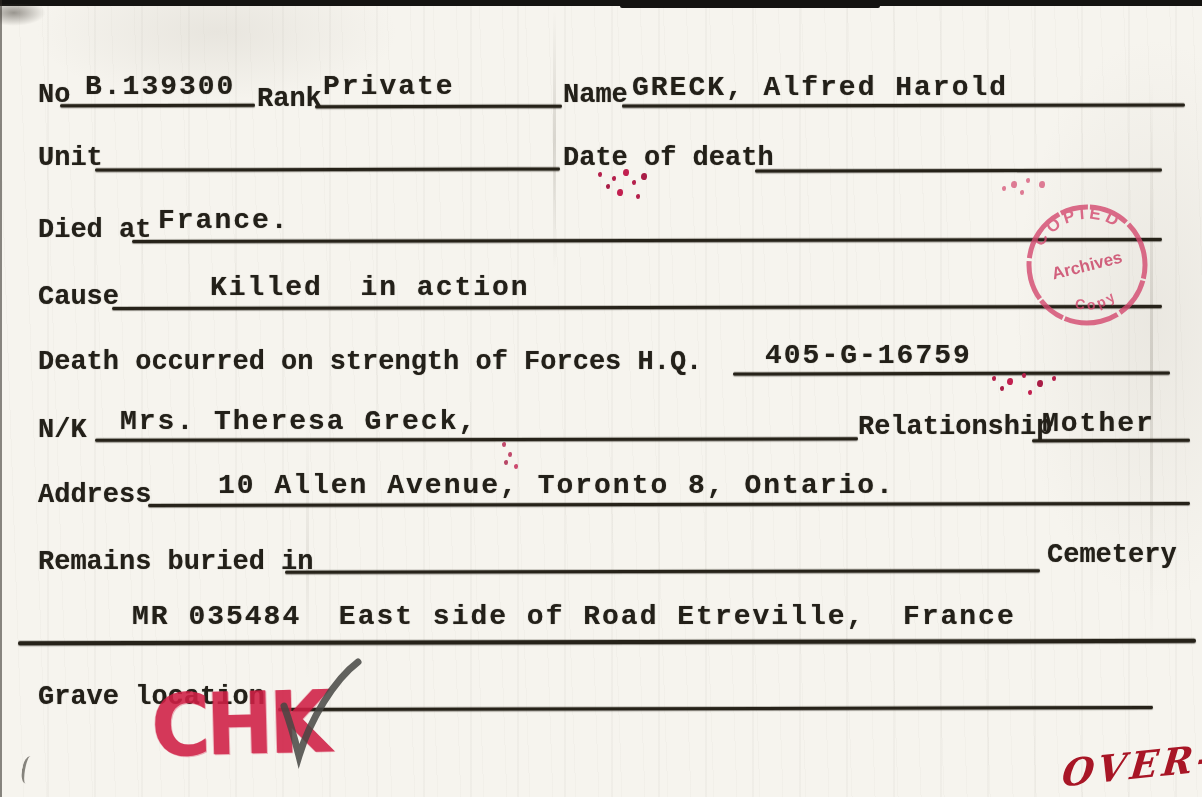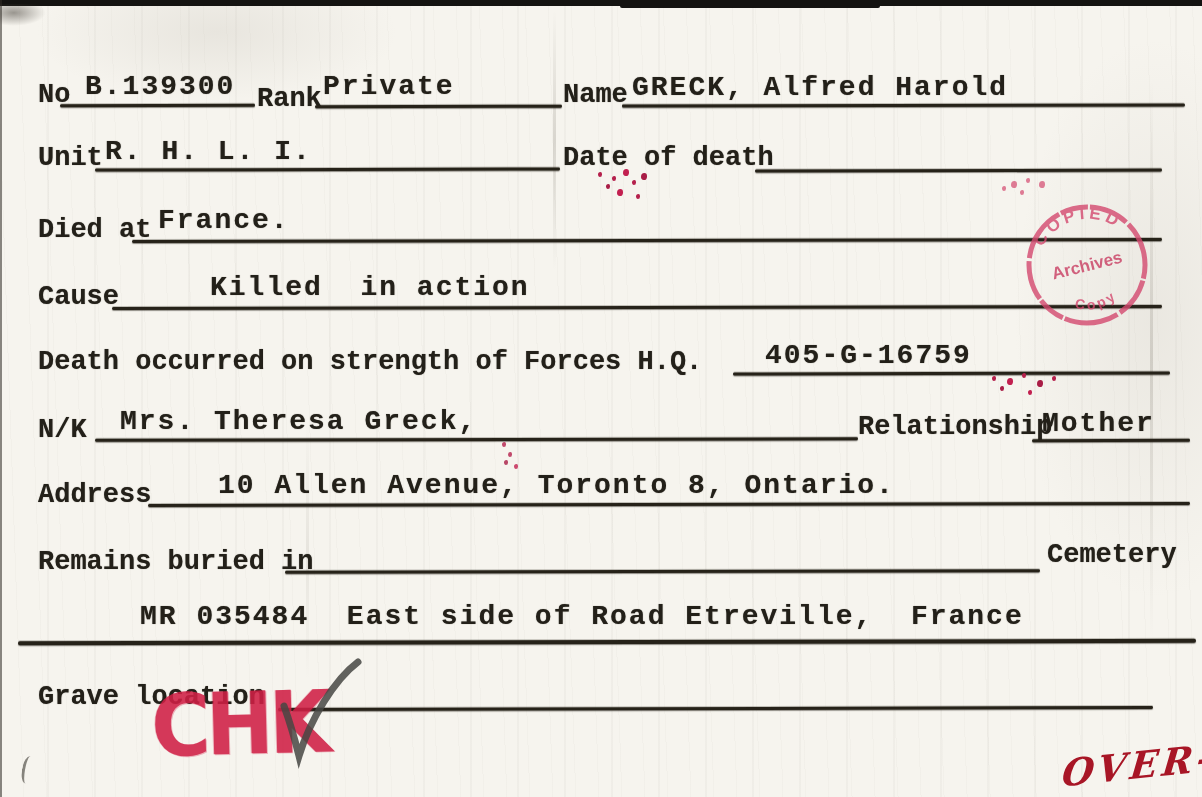--- a/index.html
+++ b/index.html
@@ -59,21 +59,20 @@
   <span class="val" style="left:85px;top:71px">B.139300</span>
   <span class="lbl" style="left:257px;top:84px">Rank</span>
   <span class="val" style="left:323px;top:71px">Private</span>
   <span class="lbl" style="left:563px;top:80px">Name</span>
   <span class="val" style="left:632px;top:72px">GRECK, Alfred Harold</span>
   <div class="uline" style="left:60px;top:104px;width:195px"></div>
   <div class="uline" style="left:315px;top:105px;width:247px"></div>
   <div class="uline" style="left:622px;top:104px;width:563px"></div>
 
   <span class="lbl" style="left:38px;top:143px">Unit</span>
-  <span class="val" style="left:105px;top:136px">R. H. L. I.</span>
   <span class="lbl" style="left:563px;top:143px">Date of death</span>
   <div class="uline" style="left:95px;top:168px;width:465px"></div>
   <div class="uline" style="left:755px;top:169px;width:407px"></div>
 
   <span class="lbl" style="left:38px;top:215px">Died at</span>
   <span class="val" style="left:158px;top:205px">France.</span>
   <div class="uline" style="left:132px;top:239px;width:1030px"></div>
 
   <span class="lbl" style="left:38px;top:282px">Cause</span>
   <span class="val" style="left:210px;top:272px">Killed  in action</span>
@@ -91,21 +90,21 @@
   <div class="uline" style="left:1032px;top:439px;width:158px"></div>
 
   <span class="lbl" style="left:38px;top:480px">Address</span>
   <span class="val" style="left:218px;top:470px">10 Allen Avenue, Toronto 8, Ontario.</span>
   <div class="uline" style="left:148px;top:503px;width:1042px"></div>
 
   <span class="lbl" style="left:1047px;top:540px">Cemetery</span>
   <span class="lbl" style="left:38px;top:547px">Remains buried in</span>
   <div class="uline" style="left:285px;top:570px;width:755px"></div>
 
-  <span class="val" style="left:140px;top:601px">MR 035484  East side of Road Etreville,  France</span>
+  <span class="val" style="left:132px;top:601px">MR 035484  East side of Road Etreville,  France</span>
   <div class="uline thick" style="left:18px;top:640px;width:1178px"></div>
 
   <span class="lbl" style="left:38px;top:682px">Grave location</span>
   <div class="uline" style="left:278px;top:707px;width:875px"></div>
 
   <svg class="arch-stamp" width="150" height="150" viewBox="0 0 150 150">
     <g transform="rotate(-14 75 75)" opacity="0.8">
       <circle cx="75" cy="75" r="58" fill="none" stroke="#d4496f" stroke-width="5" stroke-dasharray="28 2 40 3 55 2"></circle>
       <path id="arcT" d="M 24,80 A 51,51 0 0 1 126,80" fill="none"></path>
       <path id="arcB" d="M 31,84 A 45,45 0 0 0 119,84" fill="none"></path>

